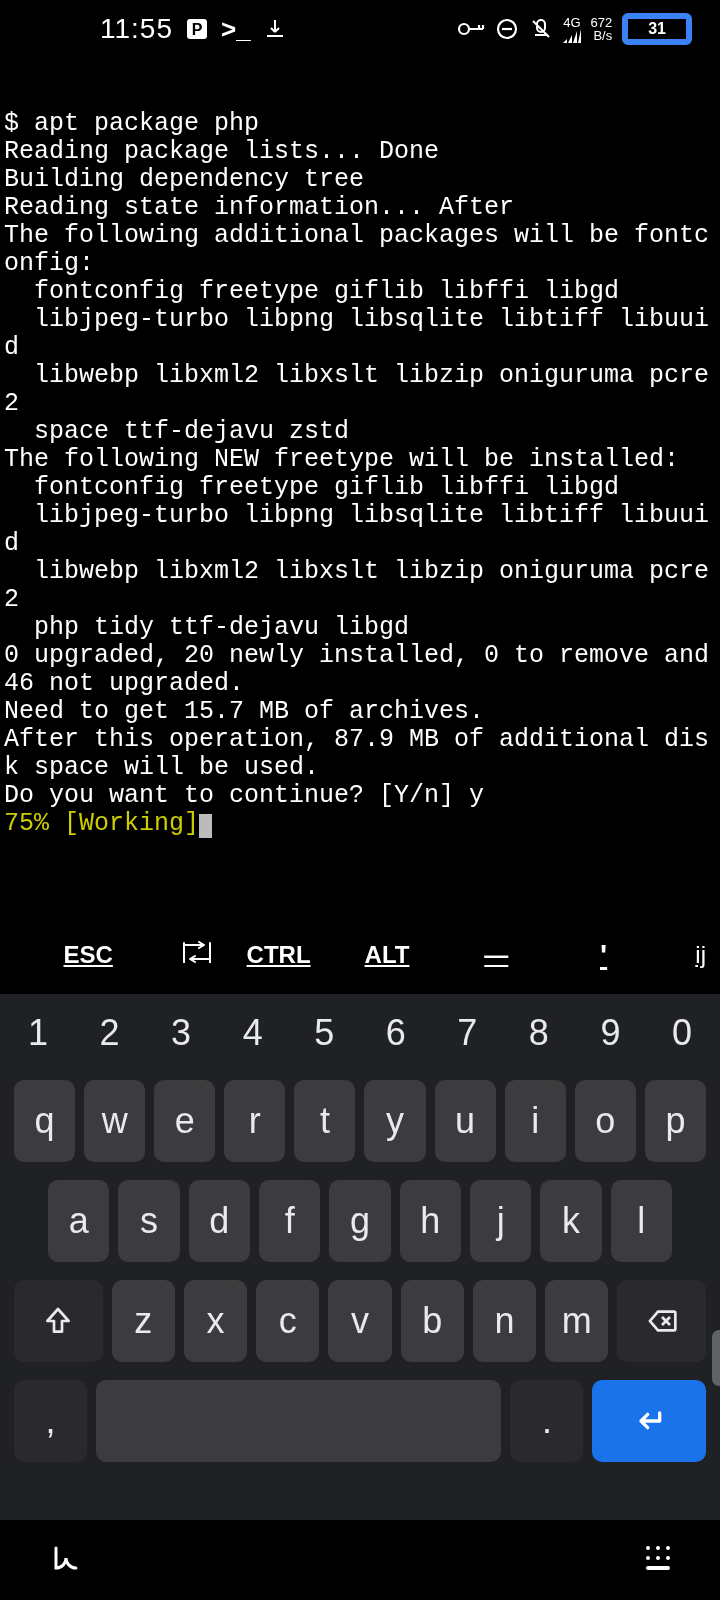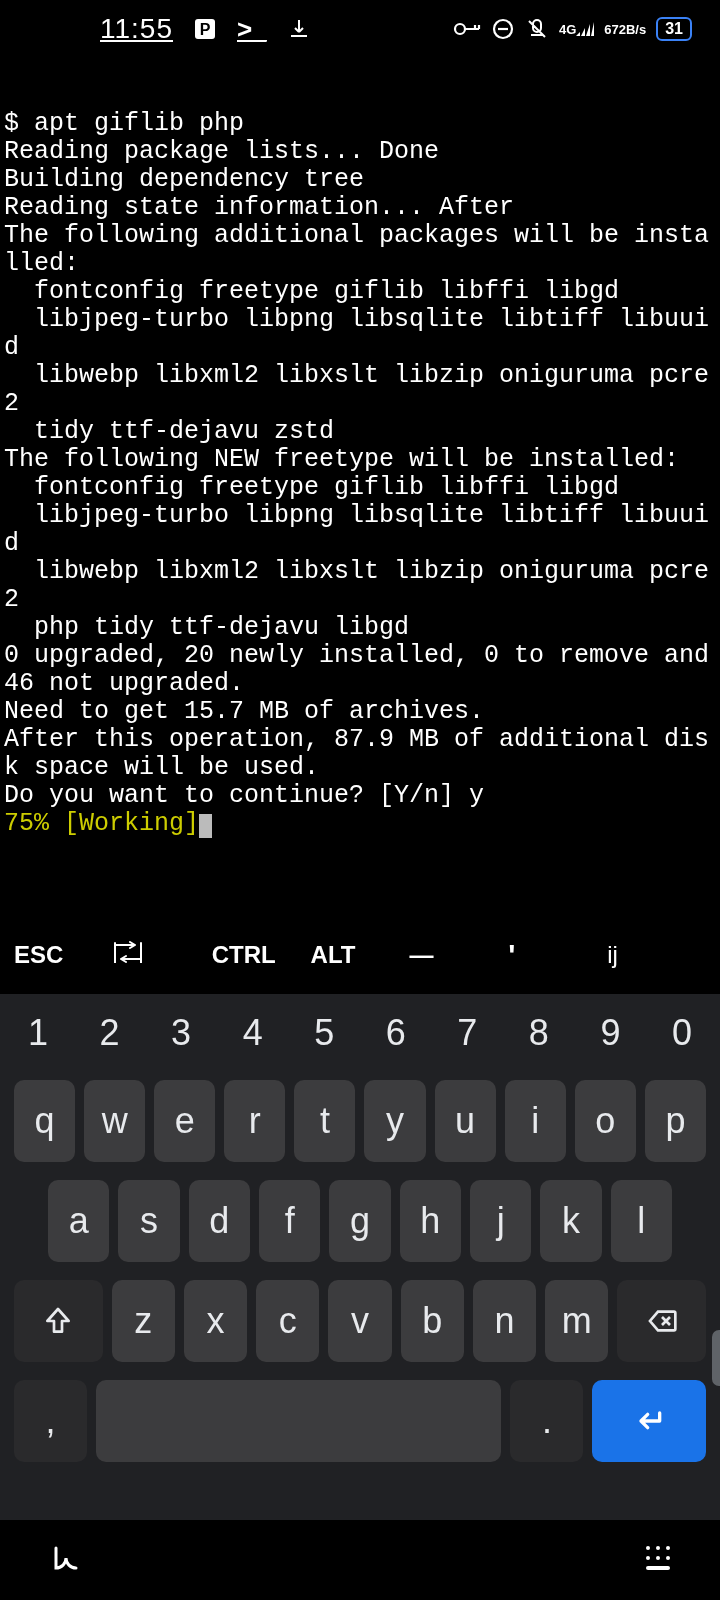--- a/index.html
+++ b/index.html
@@ -14,27 +14,27 @@
     
     .status-bar {
       height: 58px;
       display: flex;
       align-items: center;
       padding: 0 28px 0 100px;
       font-family: -apple-system, sans-serif;
       font-size: 26px;
       font-weight: 500;
     }
-    .status-left { display: flex; align-items: center; gap: 20px; text-decoration: underline; }
+    .status-left { display: flex; align-items: center; gap: 12px; }
     .status-right { margin-left: auto; display: flex; align-items: center; gap: 10px; }
     .status-time { font-size: 28px; letter-spacing: 1px; }
     .status-icon { display: inline-flex; align-items: center; justify-content: center; }
-    .net-stack { display:flex; flex-direction:row; align-items:flex-end; line-height:1; font-size:13px;font-weight:bold; }
+    .net-stack { display:flex; flex-direction:column; align-items:flex-end; line-height:1; font-size:13px; }
     .battery-box {
-      border: 2px solid #3b82f6; border-radius: 6px; padding: 1px 7px;
+      border: 6px solid #3b82f6; border-radius: 6px; padding: 1px 20px;
       font-size: 16px; font-weight: 600;
     }
     
     .terminal {
       padding: 24px 4px 0 4px;
       font-family: 'Menlo','Consolas','Courier New', monospace;
       font-size: 25px;
       line-height: 28px;
       white-space: pre-wrap;
       word-break: break-all;
@@ -45,21 +45,21 @@
       display: inline-block; width: 13px; height: 24px;
       background: #bbb; vertical-align: text-bottom;
     }
     
     .extra-row {
       position: absolute; top: 920px; left:0; right:0;
       height: 70px; display:flex; align-items:center; justify-content:space-around;
       font-family: sans-serif; color:#fff; font-size:24px; font-weight:600;
       padding: 0 14px;
     }
-    .extra-key { flex:1; text-align:left; }
+    .extra-key { flex:1; text-align:right;text-decoration:underline; }
     
     .keyboard {
       position:absolute; top: 994px; left:0; right:0; bottom:80px;
       background:#202124; padding: 12px 8px 12px 8px;
       display:flex; flex-direction:column; gap:18px;
       font-family: -apple-system, sans-serif;
     }
     .num-row {
       display:flex; justify-content:space-between; padding: 6px 20px 8px 20px;
       font-size:36px; color:#e8eaed; font-weight:400;
@@ -137,29 +137,29 @@
     </div>
     <div class="net-stack">
       <span>672</span>
       <span>B/s</span>
     </div>
     <span class="battery-box">31</span>
   </div>
 </div>
 
 <div class="terminal">
-<span>$ apt giflib php</span>
+<span>$ apt package php</span>
 <span>Reading package lists... Done</span>
 <span>Building dependency tree</span>
 <span>Reading state information... After</span>
-<span>The following additional packages will be installed:</span>
+<span>The following additional packages will be fontconfig:</span>
 <span>  fontconfig freetype giflib libffi libgd</span>
 <span>  libjpeg-turbo libpng libsqlite libtiff libuuid</span>
 <span>  libwebp libxml2 libxslt libzip oniguruma pcre2</span>
-<span>  tidy ttf-dejavu zstd</span>
+<span>  space ttf-dejavu zstd</span>
 <span>The following NEW freetype will be installed:</span>
 <span>  fontconfig freetype giflib libffi libgd</span>
 <span>  libjpeg-turbo libpng libsqlite libtiff libuuid</span>
 <span>  libwebp libxml2 libxslt libzip oniguruma pcre2</span>
 <span>  php tidy ttf-dejavu libgd</span>
 <span>0 upgraded, 20 newly installed, 0 to remove and 46 not upgraded.</span>
 <span>Need to get 15.7 MB of archives.</span>
 <span>After this operation, 87.9 MB of additional disk space will be used.</span>
 <span>Do you want to continue? [Y/n] y</span>
 <span class="yellow">75% [Working]</span><span class="cursor-block"></span>

